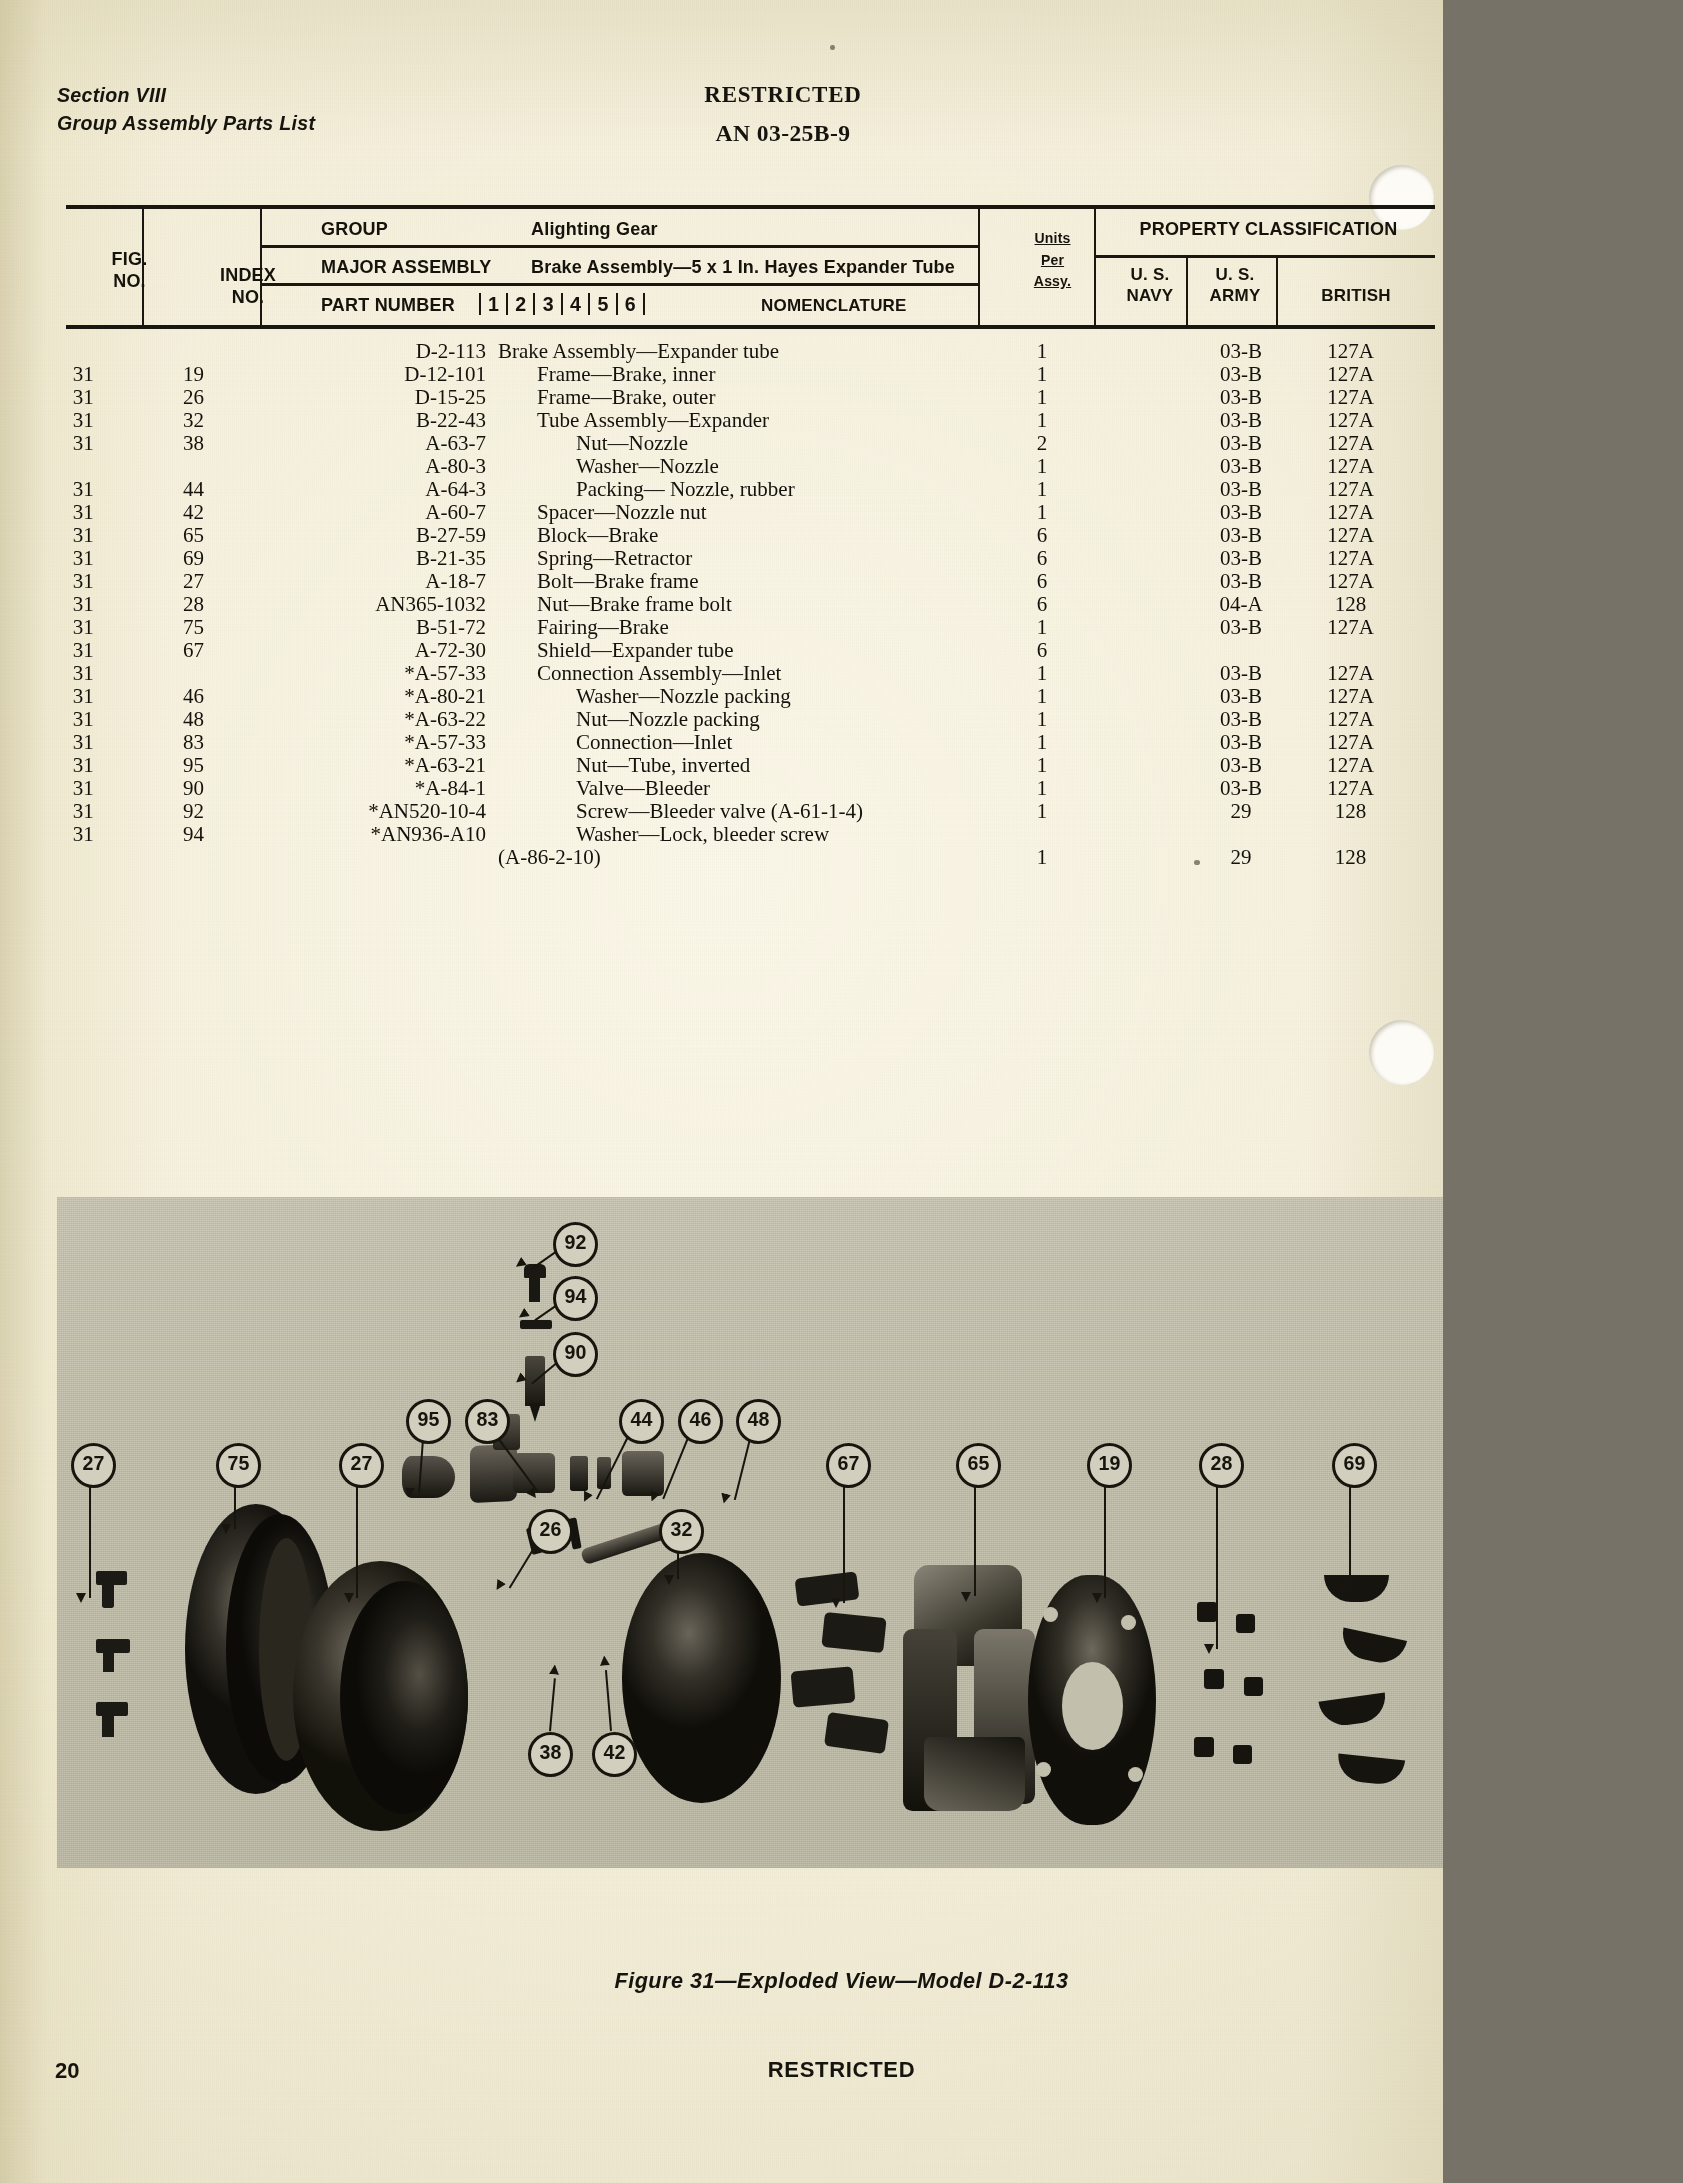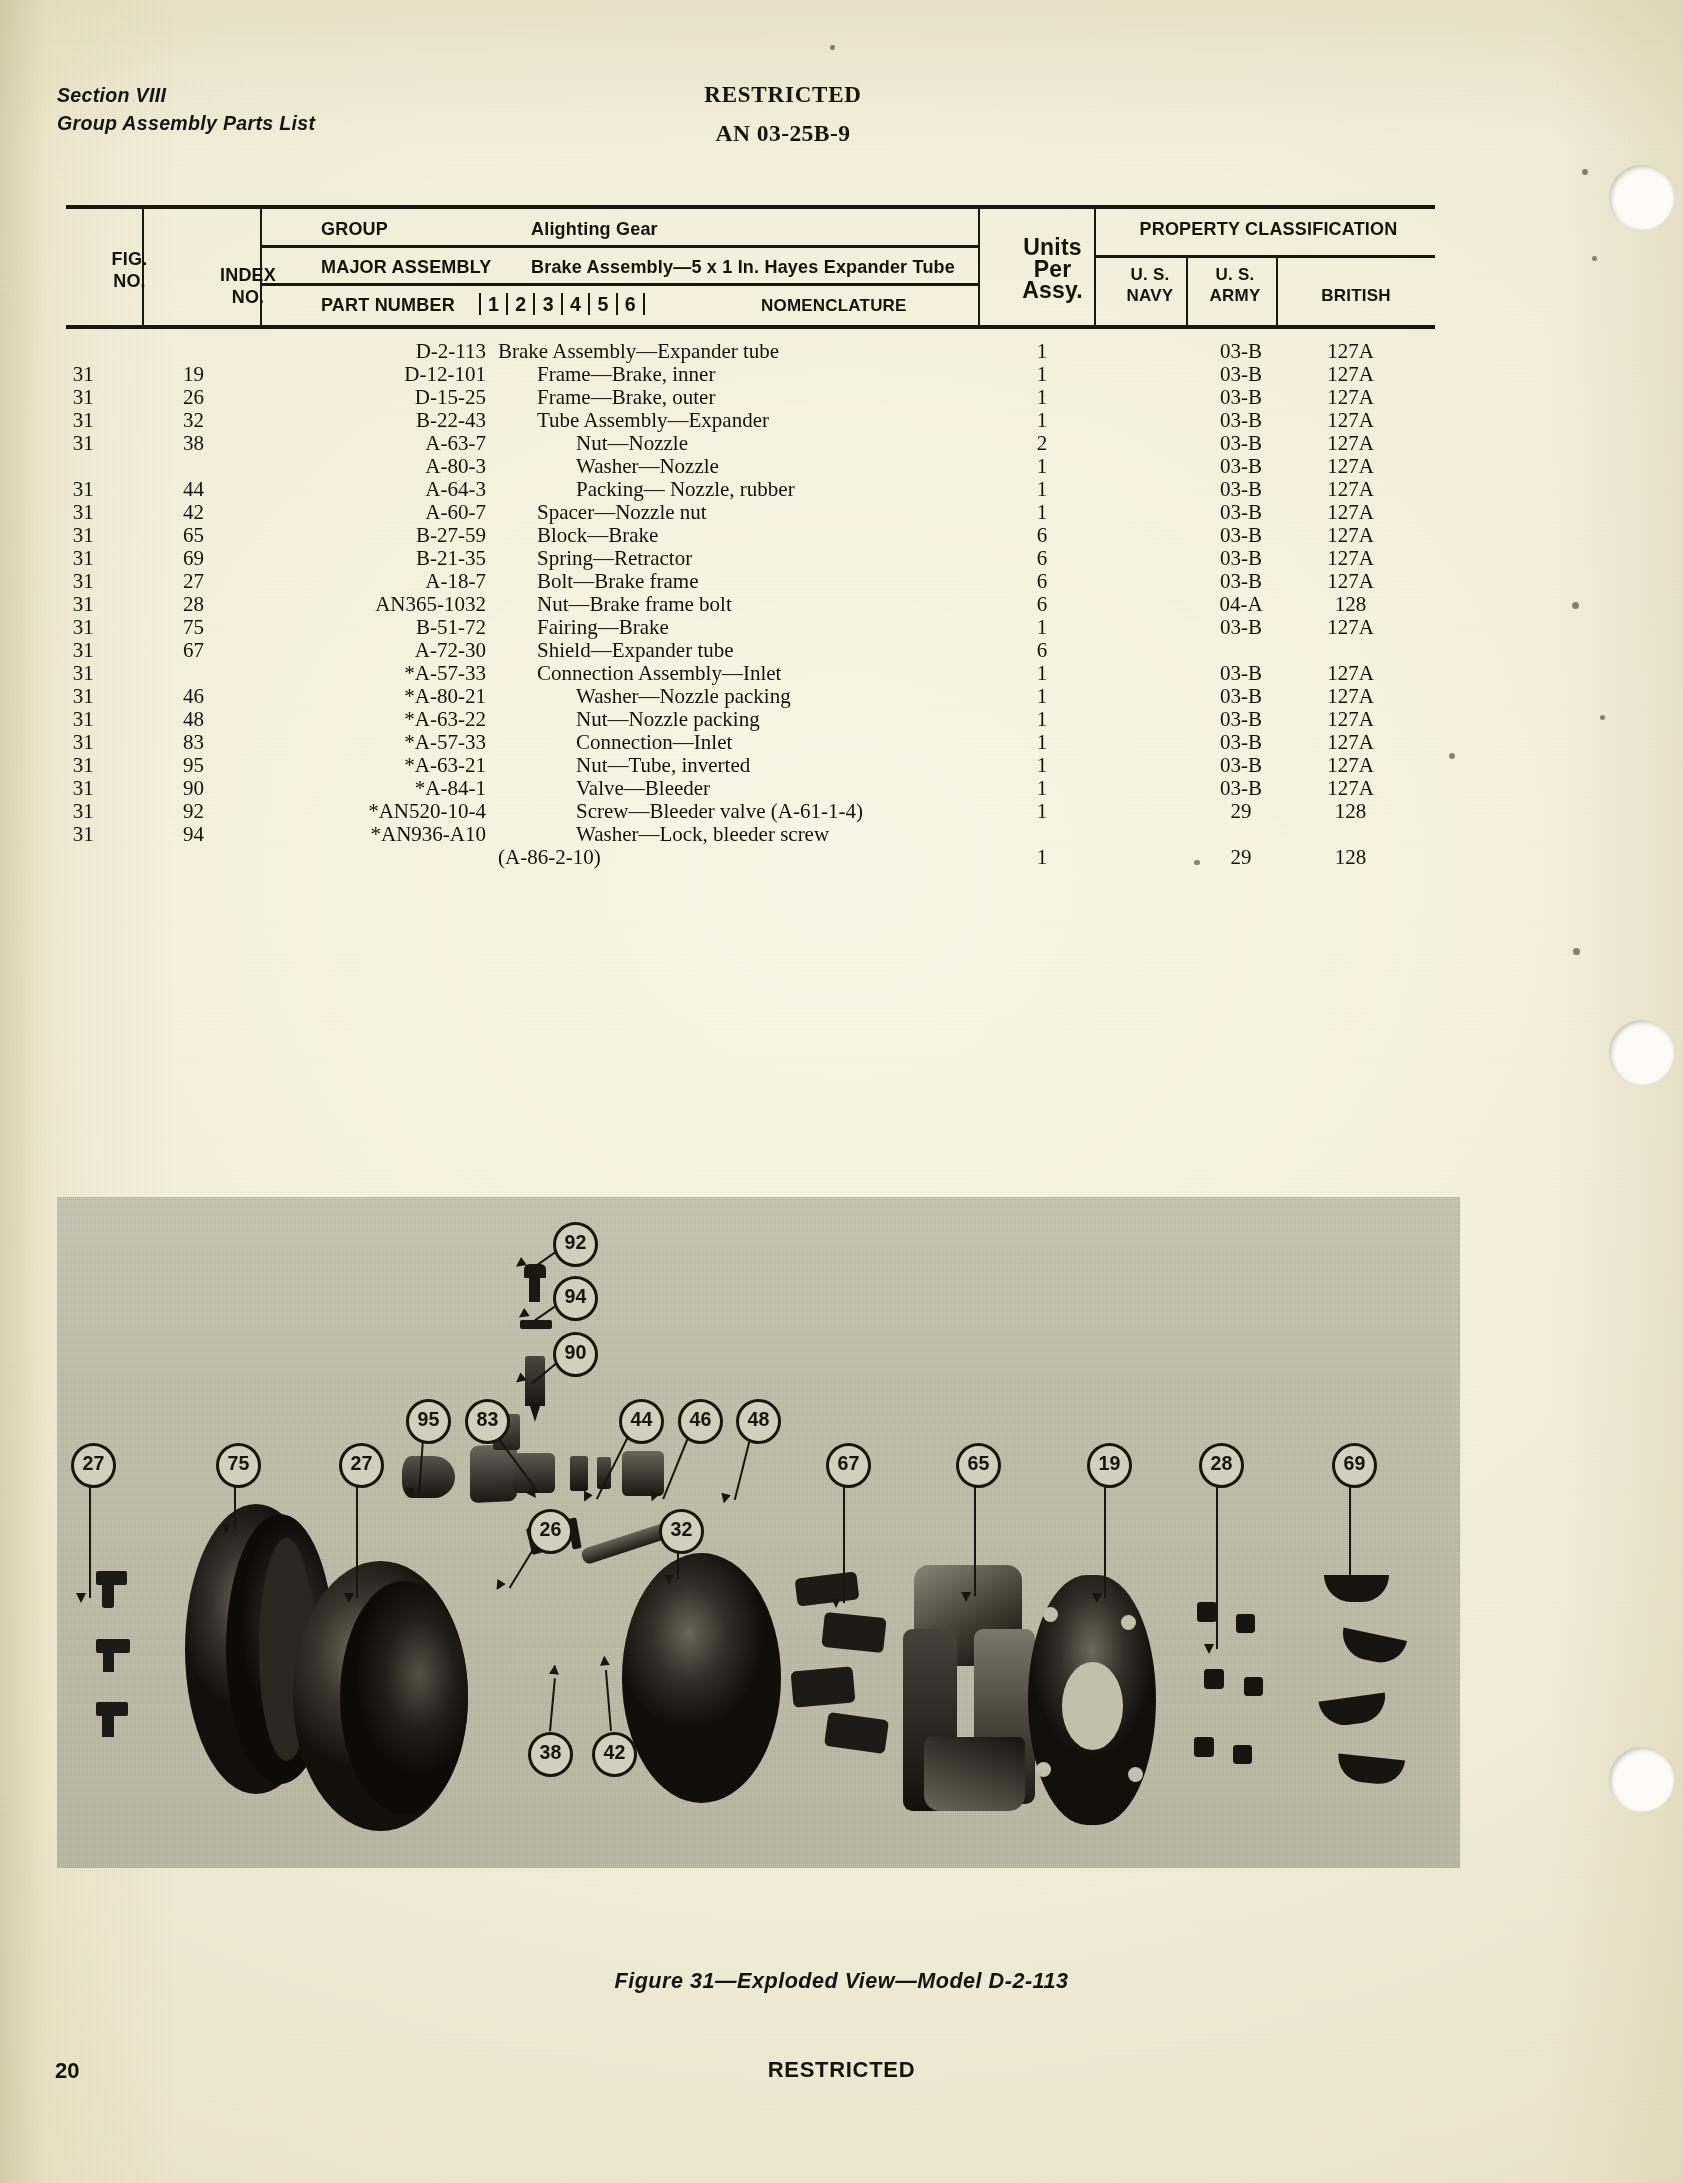--- a/index.html
+++ b/index.html
@@ -5,21 +5,21 @@
   html, body {
     margin: 0;
     padding: 0;
     background: #767268;
   }
   body {
     font-family: "Liberation Serif", serif;
   }
   #page {
     position: relative;
-    width: 1683px;
+    width: 1443px;
     height: 2183px;
     background: #f9a8d4;
     overflow: hidden;
   }
   
   #paper-tone {
     position: absolute;
     inset: 0;
     background:
       linear-gradient(90deg, rgba(196,186,142,0.55) 0px, rgba(226,218,180,0.30) 47px, rgba(255,255,255,0) 175px),
@@ -124,21 +124,21 @@
   }
   .hcell.center { text-align: center; }
   #fig-no   { left: 13.5px;  top: 39px;  width: 100px; }
   #index-no { left: 128px; top: 55px;  width: 108px; }
   #lbl-group   { left: 255px; top: 9.4px; }
   #lbl-alight  { left: 465px; top: 9.4px; font-weight: bold; }
   #lbl-major   { left: 255px; top: 47px; }
   #lbl-brakeas { left: 465px; top: 47px; }
   #lbl-partnum { left: 255px; top: 85px; }
   #lbl-nomen   { left: 695px; top: 86px; font-size: 17px; }
-  #lbl-units   { left: 944px; top: 28px; width: 85px; font-size: 23px; line-height: 21.6px; }
+  #lbl-units   { left: 944px; top: 19px; width: 85px; font-size: 14px; line-height: 21.6px; text-decoration: underline; }
   #lbl-prop    { left: 1044px; top: 9.4px; width: 317px; font-size: 18px; }
   #lbl-navy    { left: 1044px; top: 55px; width: 80px; font-size: 17px; line-height: 21px; }
   #lbl-army    { left: 1128px; top: 55px; width: 82px; font-size: 17px; line-height: 21px; }
   #lbl-brit    { left: 1219px; top: 76px; width: 142px; font-size: 17px; }
   #colnums {
     position: absolute;
     left: 410px;
     top: 84px;
     font-size: 19.6px;
     letter-spacing: 0;

